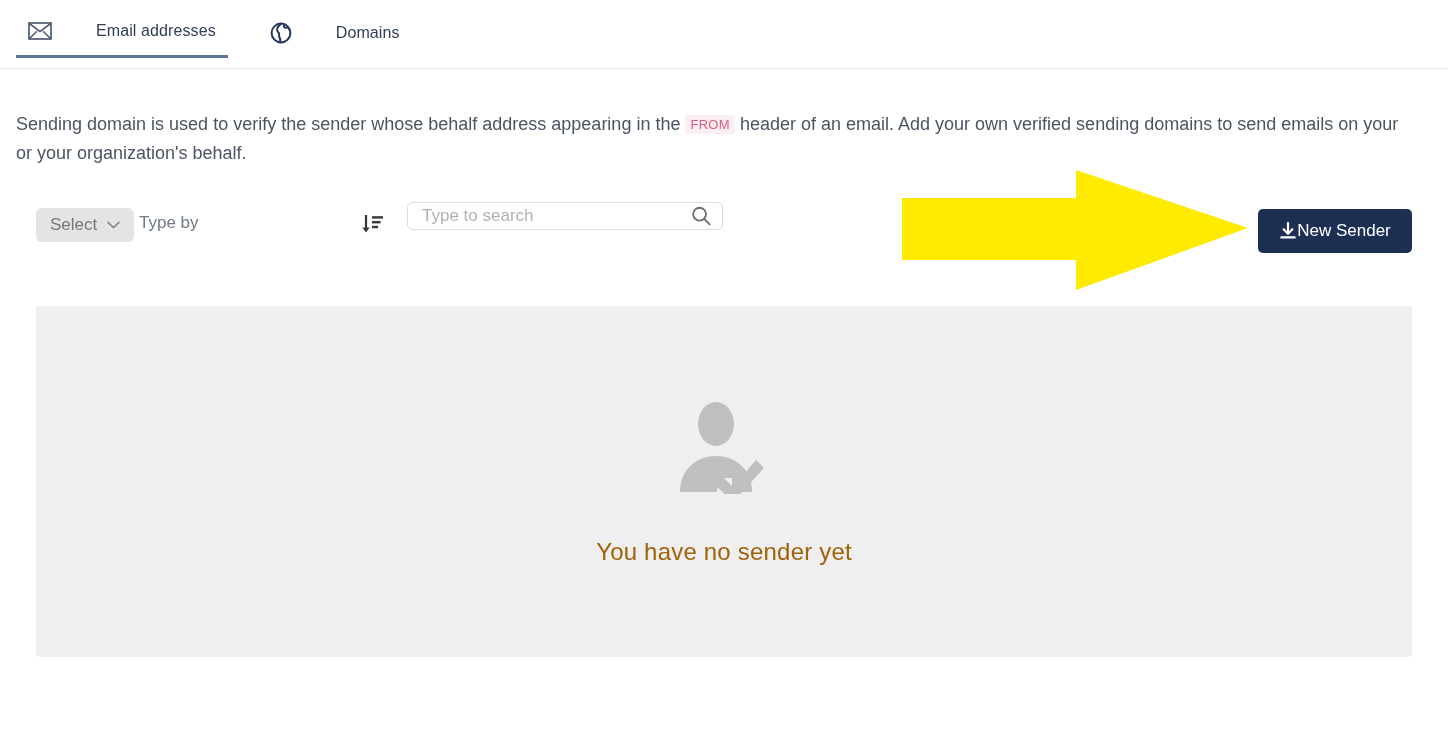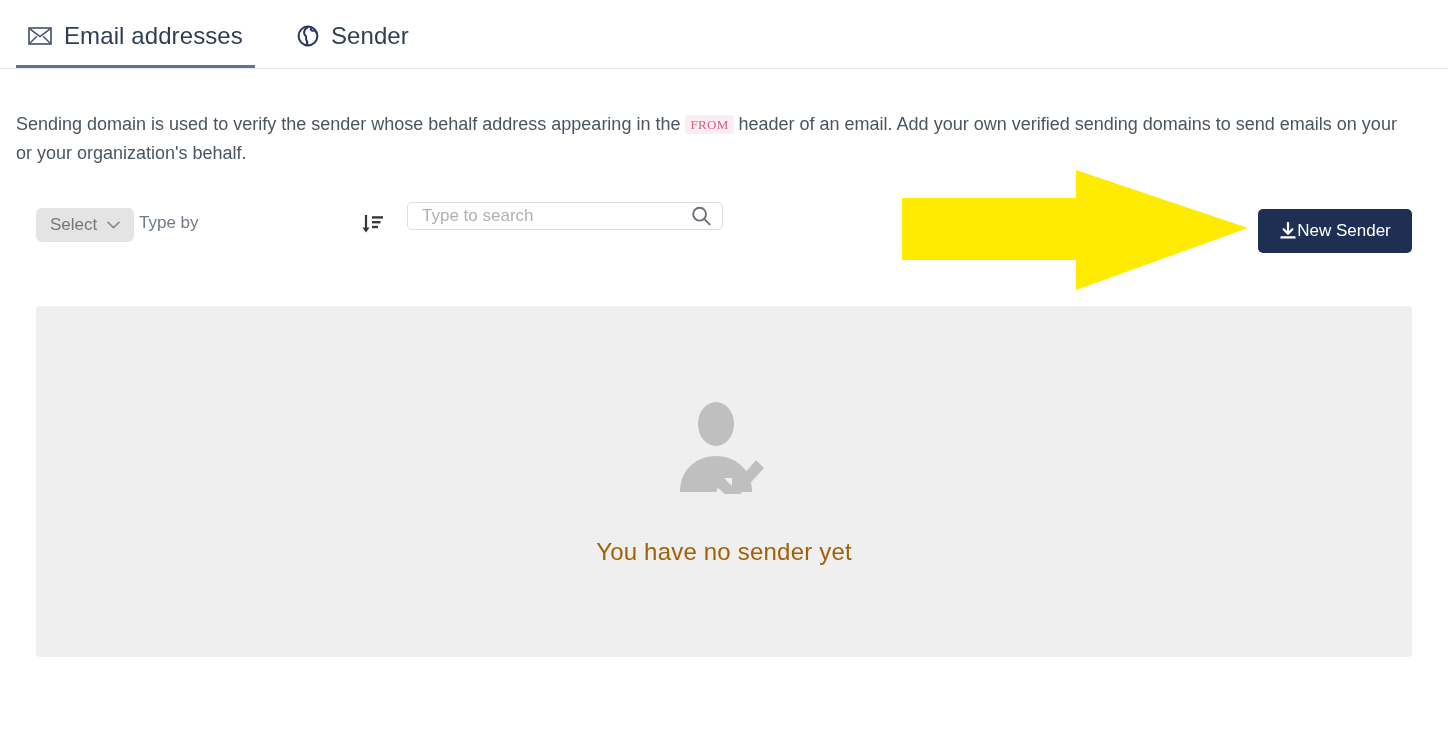--- a/index.html
+++ b/index.html
@@ -34,24 +34,25 @@
   }
   .tab {
     display: flex;
     align-items: center;
     gap: 12px;
     padding: 0 12px 18px 12px;
     cursor: pointer;
     position: relative;
   }
   .tab .tab-label {
-    font-size: 24px;
+    font-size: 16px;
     color: #2f3e55;
     letter-spacing: .1px;
     white-space: nowrap;
+    margin-left: 32px;
   }
   .tab.active::after {
     content: "";
     position: absolute;
     left: 0; right: 0;
     bottom: 0;
     height: 3px;
     background: #5a7596;
   }
   .tab-gap { width: 30px; }
@@ -63,21 +64,21 @@
     position: absolute;
     left: 16px;
     top: 92px;
     width: 1390px;
     font-size: 18px;
     line-height: 29px;
     color: #4b5561;
     font-weight: 400;
   }
   .code-chip {
-    font-family: Liberation Serif, serif;
+    font-family: Liberation Sans, sans-serif;
     font-size: 13px;
     background: #fbeef2;
     color: #d6607f;
     padding: 2px 5px 2px 5px;
     border-radius: 2px;
     letter-spacing: .3px;
     vertical-align: 1px;
   }
 
   
@@ -230,21 +231,21 @@
     <div class="tab-gap"></div>
 
     <div class="tab">
       <span class="icon-wrap">
         <svg class="icon-globe" viewBox="0 0 22 22" xmlns="http://www.w3.org/2000/svg">
           <circle cx="11" cy="11" r="9.4" fill="none" stroke="#26355c" stroke-width="2"></circle>
           <path d="M11 1.9 C6.4 5 6.2 9 8.4 10.6 C10.2 11.9 8.2 13.6 9.6 15.6 C10.6 17 10.4 18.8 9.6 20.2" fill="none" stroke="#26355c" stroke-width="2" stroke-linecap="round"></path>
           <path d="M14.2 3.1 C13 5.2 14.8 6.1 16.4 5.6 C18 5.1 19.2 6.6 19.6 8.2" fill="none" stroke="#26355c" stroke-width="2" stroke-linecap="round"></path>
         </svg>
       </span>
-      <span class="tab-label">Sender</span>
+      <span class="tab-label">Domains</span>
     </div>
 
   </div>
 </div>
 
 <p class="desc"><span>Sending domain is used to verify the sender whose behalf address appearing in the </span><span class="code-chip">FROM</span><span> header of an email. Add your own verified sending domains to send emails on your or your organization's behalf.</span></p>
 
 <div class="toolbar">
 
   <div class="pill" id="select-pill">

